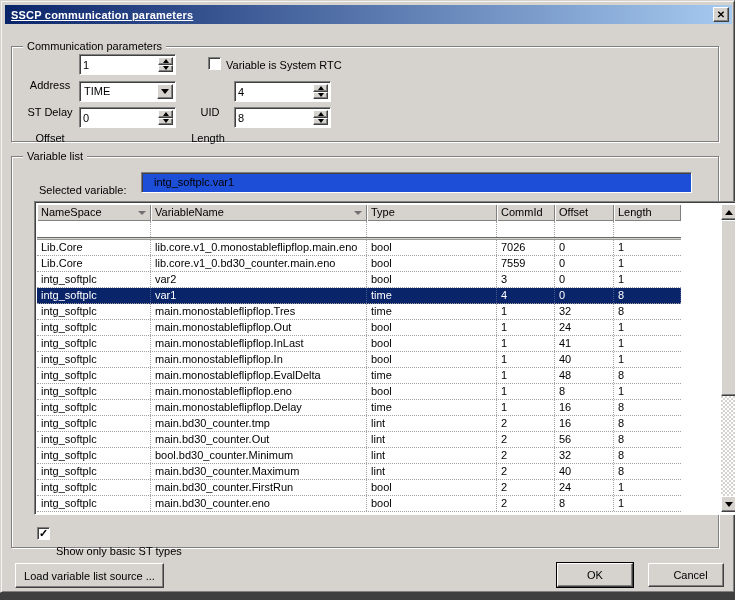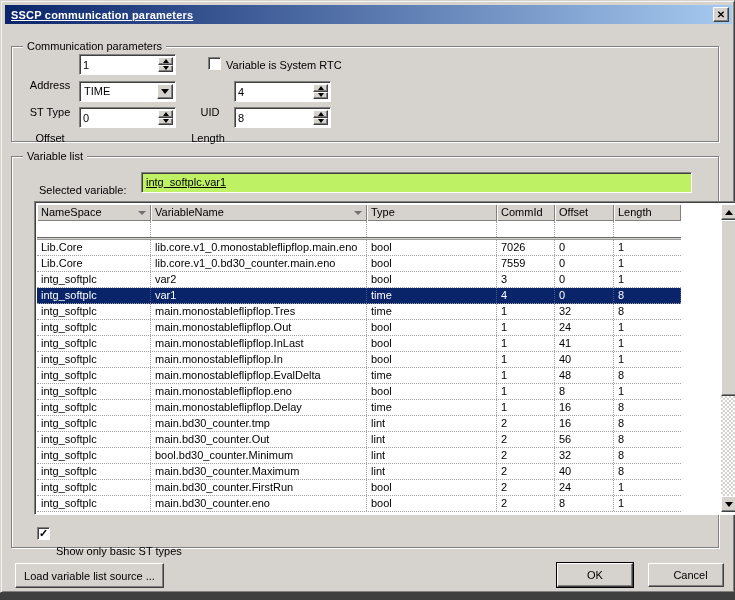--- a/index.html
+++ b/index.html
@@ -75,25 +75,24 @@
   .checkbox {
     position:absolute; width:13px; height:13px; background:#fff;
     border:1px solid; border-color:#808080 #fff #fff #808080;
     box-shadow: inset 1px 1px 0 #404040;
     display:flex; align-items:center; justify-content:center;
     font-size:11px; font-weight:bold; line-height:1;
   }
 
   
   .ro-field {
-    position:absolute; background:#bef264;
+    position:absolute; background:#1d4ed8;
     border:1px solid; border-color:#808080 #fff #fff #808080;
     box-shadow: inset 1px 1px 0 #404040;
-    padding:3px 0 0 4px;
-    text-decoration:underline;
+    padding:3px 0 0 12px;
   }
 
   
   .grid {
     position:absolute; left:33px; top:200px; width:706px; height:314px;
     background:#fff;
     border:1px solid; border-color:#808080 #fff #fff #808080;
     box-shadow: inset 1px 1px 0 #404040;
     display:flex;
   }
@@ -168,21 +167,21 @@
           </div>
         <div class="spin-btn">
             <span class="tri-down"></span>
           </div>
       </div>
     </div>
 
     <div class="checkbox" style="left:207px; top:56px;"></div>
     <div class="lbl" style="left:225px; top:57px; width:130px;">Variable is System RTC</div>
 
-    <div class="lbl r" style="left:26px; top:84px; width:46px;">ST Type</div>
+    <div class="lbl r" style="left:26px; top:84px; width:46px;">ST Delay</div>
     <div class="edit" style="left:78px; top:80px; width:97px; height:21px;">
       <span class="combo-text">TIME</span>
       <div class="combo-btn">
         <span class="tri-down"></span>
       </div>
     </div>
 
     <div class="lbl r" style="left:192px; top:84px; width:34px;">UID</div>
     <div class="edit" style="left:233px; top:80px; width:97px; height:21px;">
       <input value="4" style="">

